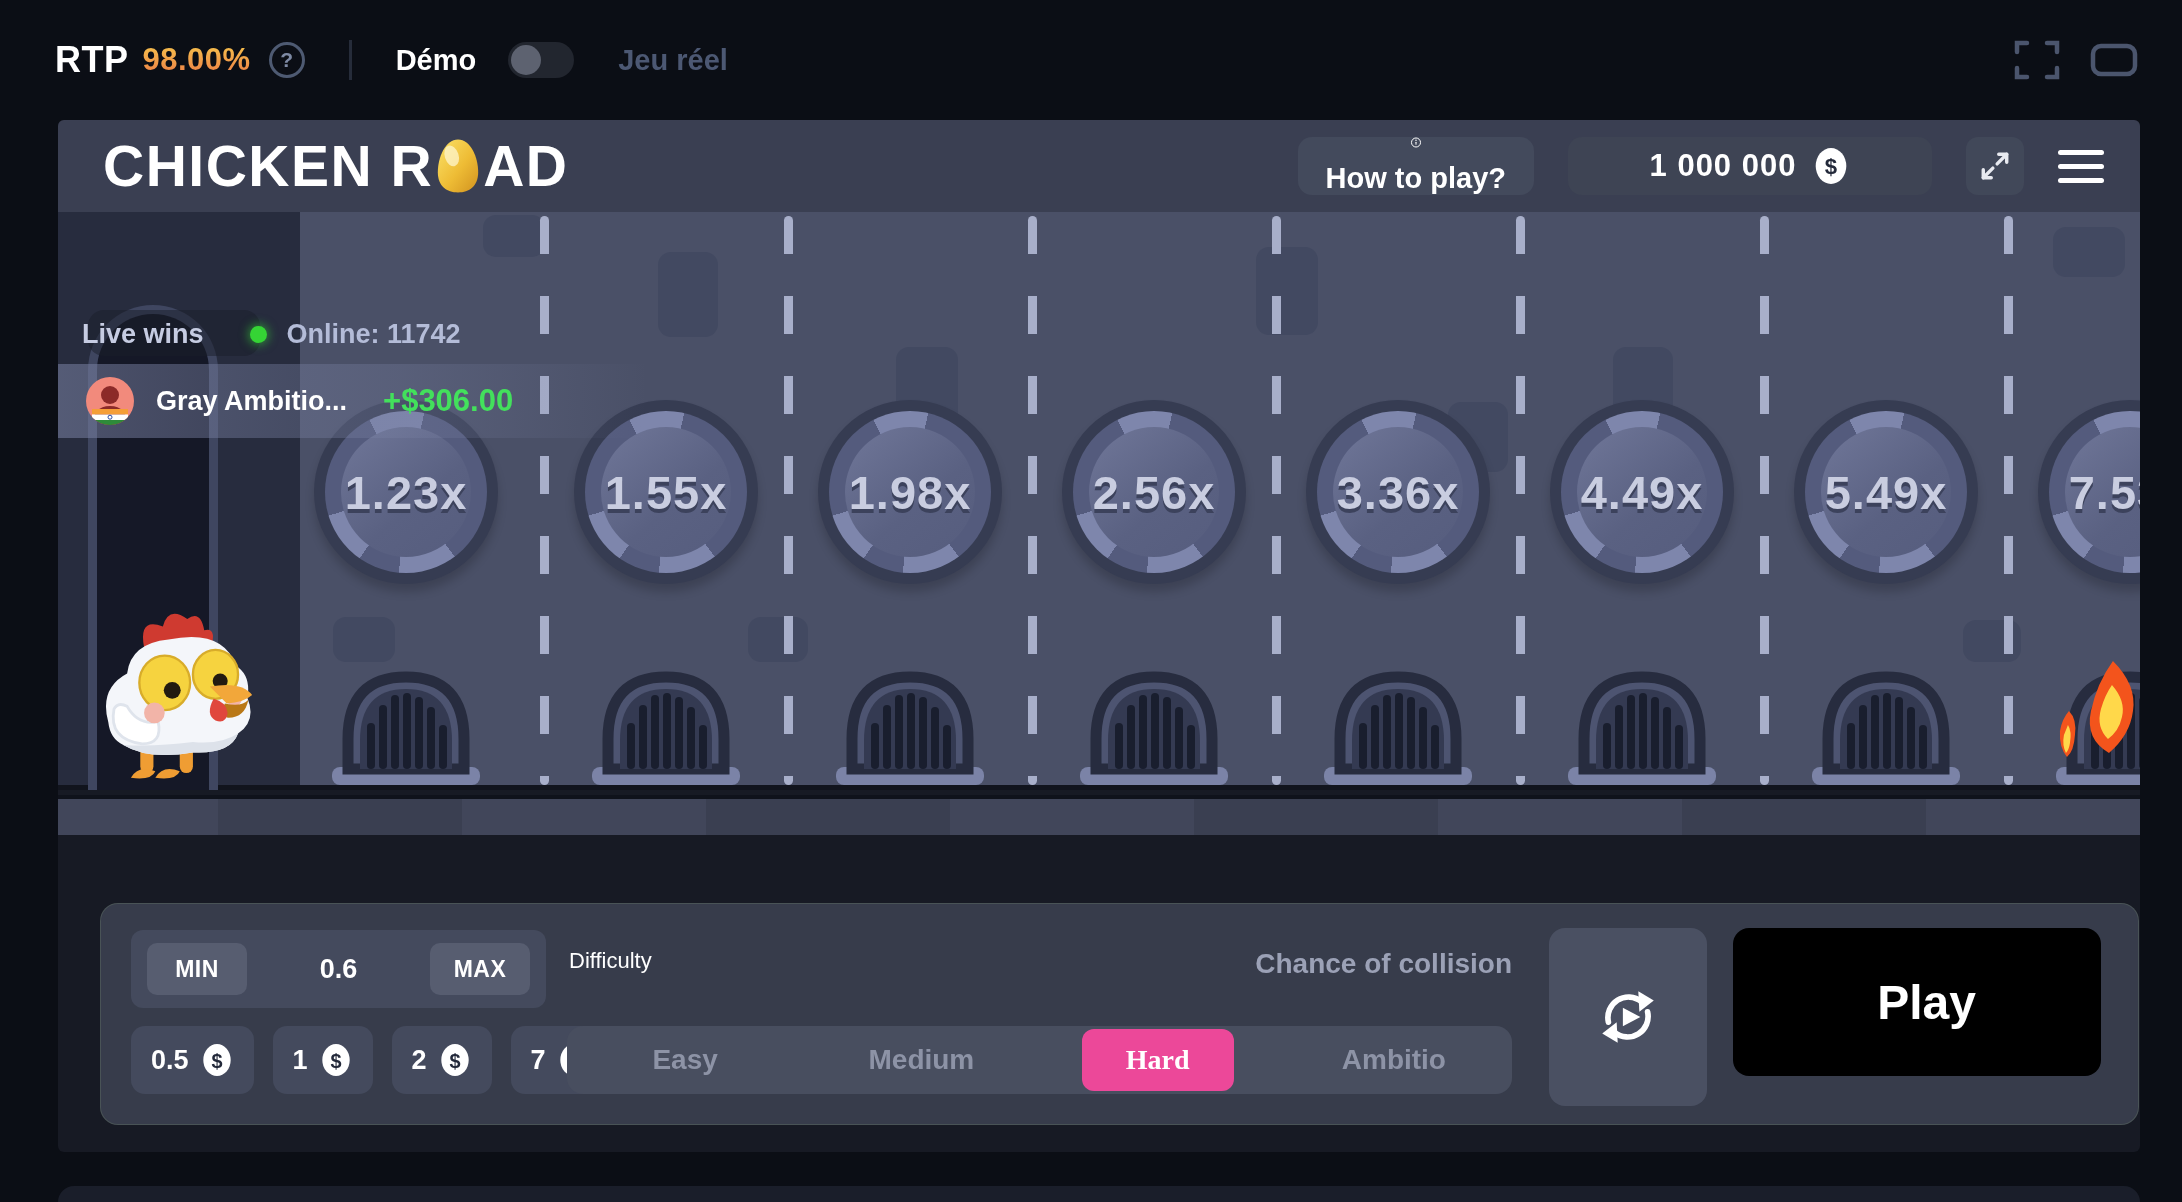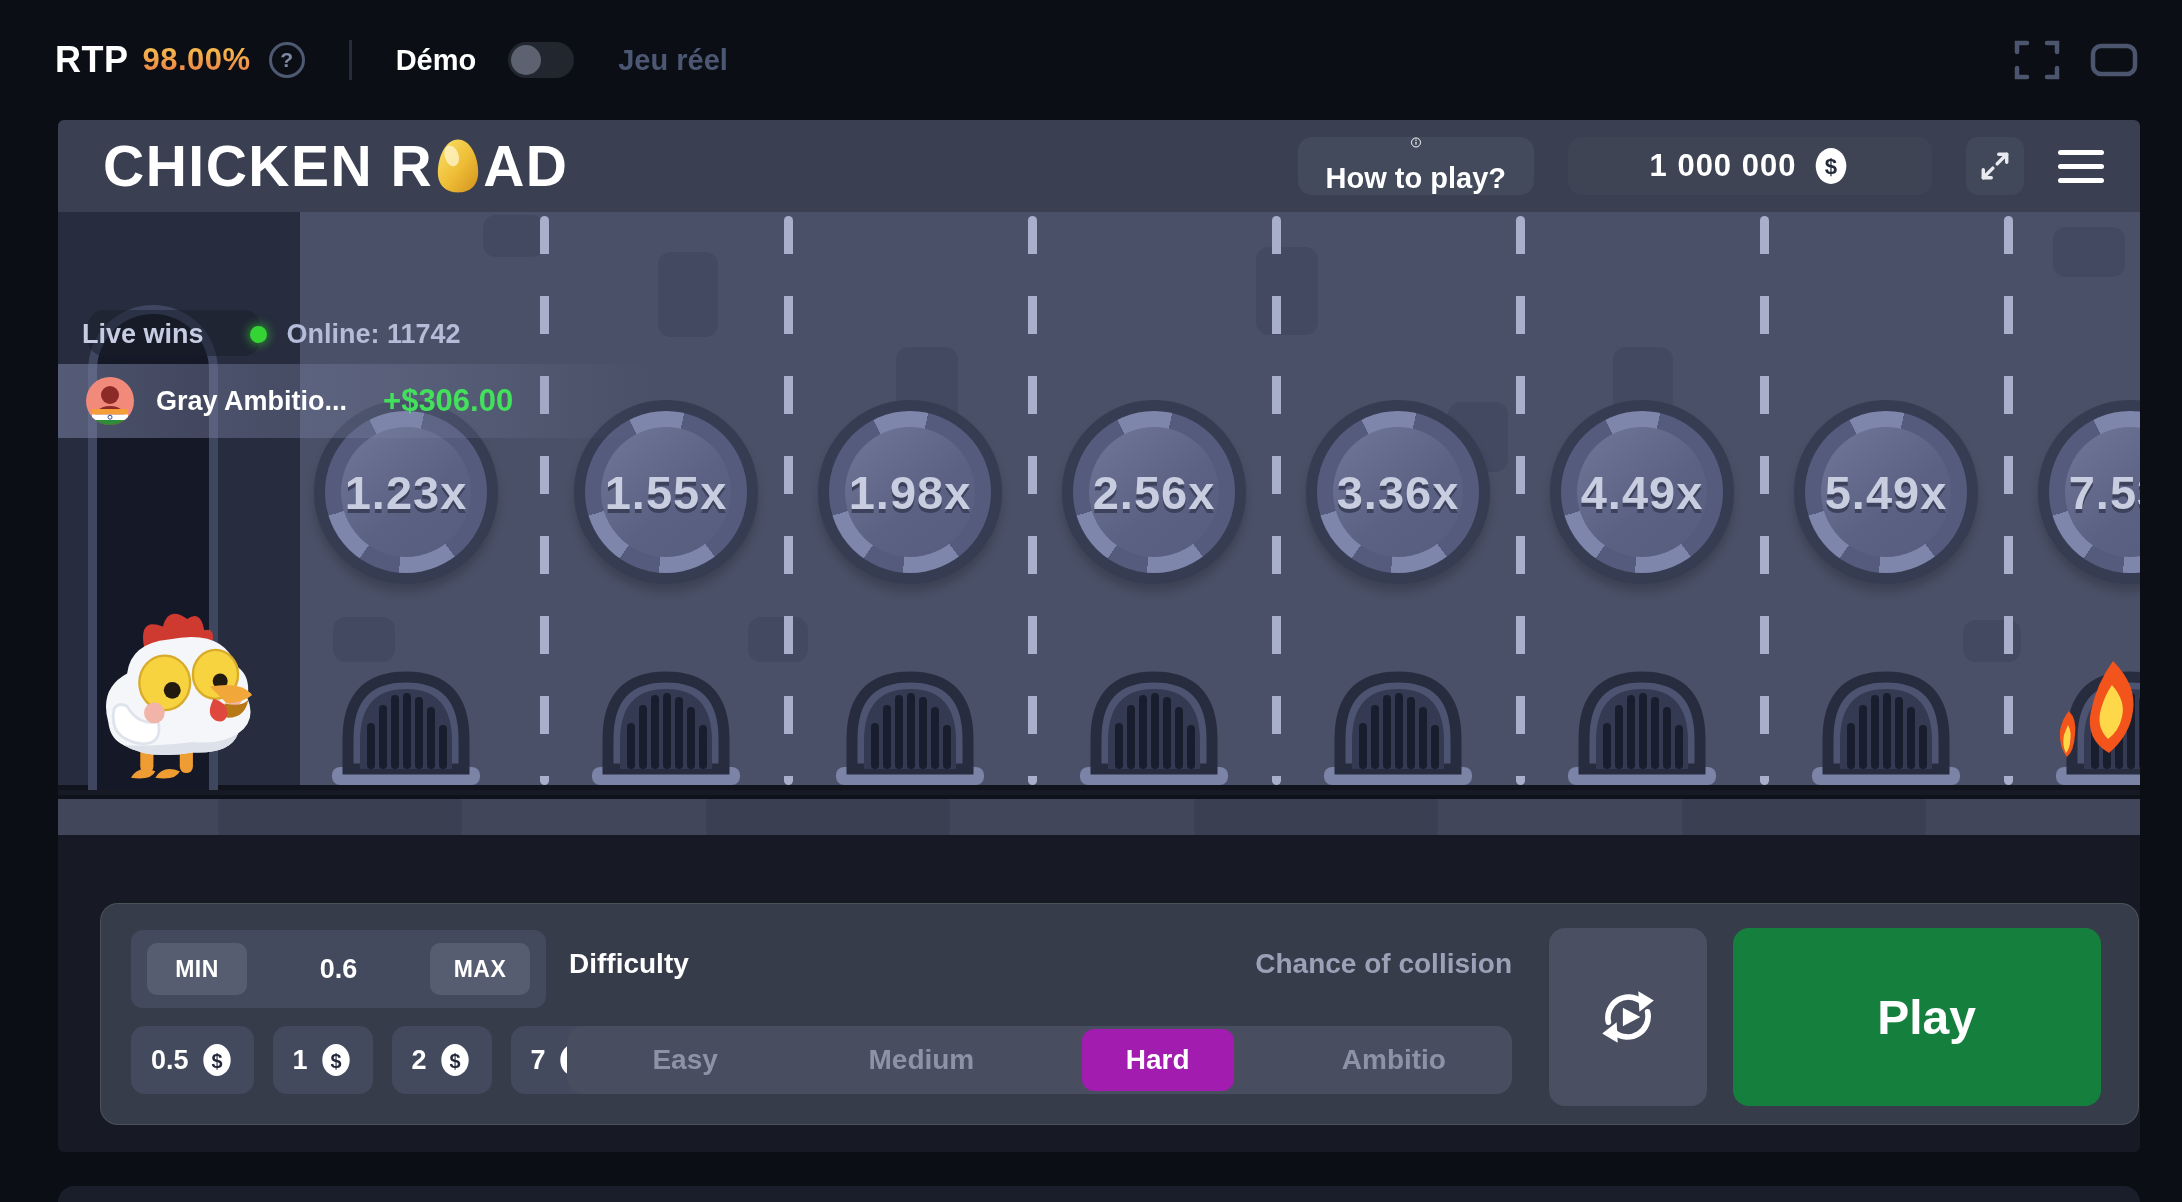--- a/index.html
+++ b/index.html
@@ -80,29 +80,29 @@
     border:1px solid rgba(128,150,118,.25);z-index:20;}
   .bet-box{position:absolute;left:30px;top:26px;width:415px;height:78px;background:#444a5d;border-radius:12px;}
   .minmax{position:absolute;top:13px;width:100px;height:52px;border-radius:10px;background:#575d70;color:#fff;
     font-size:23px;font-weight:900;display:flex;align-items:center;justify-content:center;cursor:pointer;letter-spacing:.5px;}
   .minmax.min{left:16px;} .minmax.max{right:16px;}
   .bet-value{position:absolute;left:0;top:0;width:100%;height:100%;display:flex;align-items:center;justify-content:center;
     color:#fff;font-size:27px;font-weight:800;}
   #chips{position:absolute;left:30px;top:122px;display:flex;gap:19px;}
   .chip{height:68px;border-radius:14px;background:#444a5d;display:flex;align-items:center;gap:11px;padding:0 20px;cursor:pointer;justify-content:space-between;}
   .chip span{color:#fff;font-size:27px;font-weight:900;}
-  .diff-label{position:absolute;left:468px;top:44px;font-size:28px;font-weight:700;color:#fff;}
+  .diff-label{position:absolute;left:468px;top:44px;font-size:22px;font-weight:400;color:#fff;}
   .coll-label{position:absolute;left:466px;top:44px;width:945px;text-align:right;font-size:28px;font-weight:700;color:#9ba1b6;}
   #segmented{position:absolute;left:466px;top:122px;width:945px;height:68px;background:#484e5f;border-radius:16px;display:flex;align-items:center;}
   .seg-item{flex:1;display:flex;align-items:center;justify-content:center;height:100%;cursor:pointer;}
   .seg-item .pill{padding:15px 44px;border-radius:12px;font-size:28px;font-weight:700;color:#8d93a6;text-align:center;}
-  .seg-item.selected .pill{background:#a21caf;color:#fff;font-weight:900;}
+  .seg-item.selected .pill{background:#ec4899;color:#fff;font-weight:900;font-family:Liberation Serif, serif;}
   .auto-btn{position:absolute;left:1448px;top:24px;width:158px;height:178px;border-radius:16px;background:#4a5062;
     display:flex;align-items:center;justify-content:center;cursor:pointer;}
-  .play-btn{position:absolute;left:1632px;top:24px;width:368px;height:178px;border-radius:16px;background:#15803d;
+  .play-btn{position:absolute;left:1632px;top:24px;width:368px;height:148px;border-radius:16px;background:#000000;
     display:flex;align-items:center;justify-content:center;color:#fff;font-size:48px;font-weight:900;cursor:pointer;border:none;padding-left:25px;}
 
   
   #footer{position:absolute;left:58px;top:1186px;width:2082px;height:16px;background:#1a1e2a;border-radius:22px 22px 0 0;}
 </style>
 </head>
 <body>
 
 <div id="app">
 

